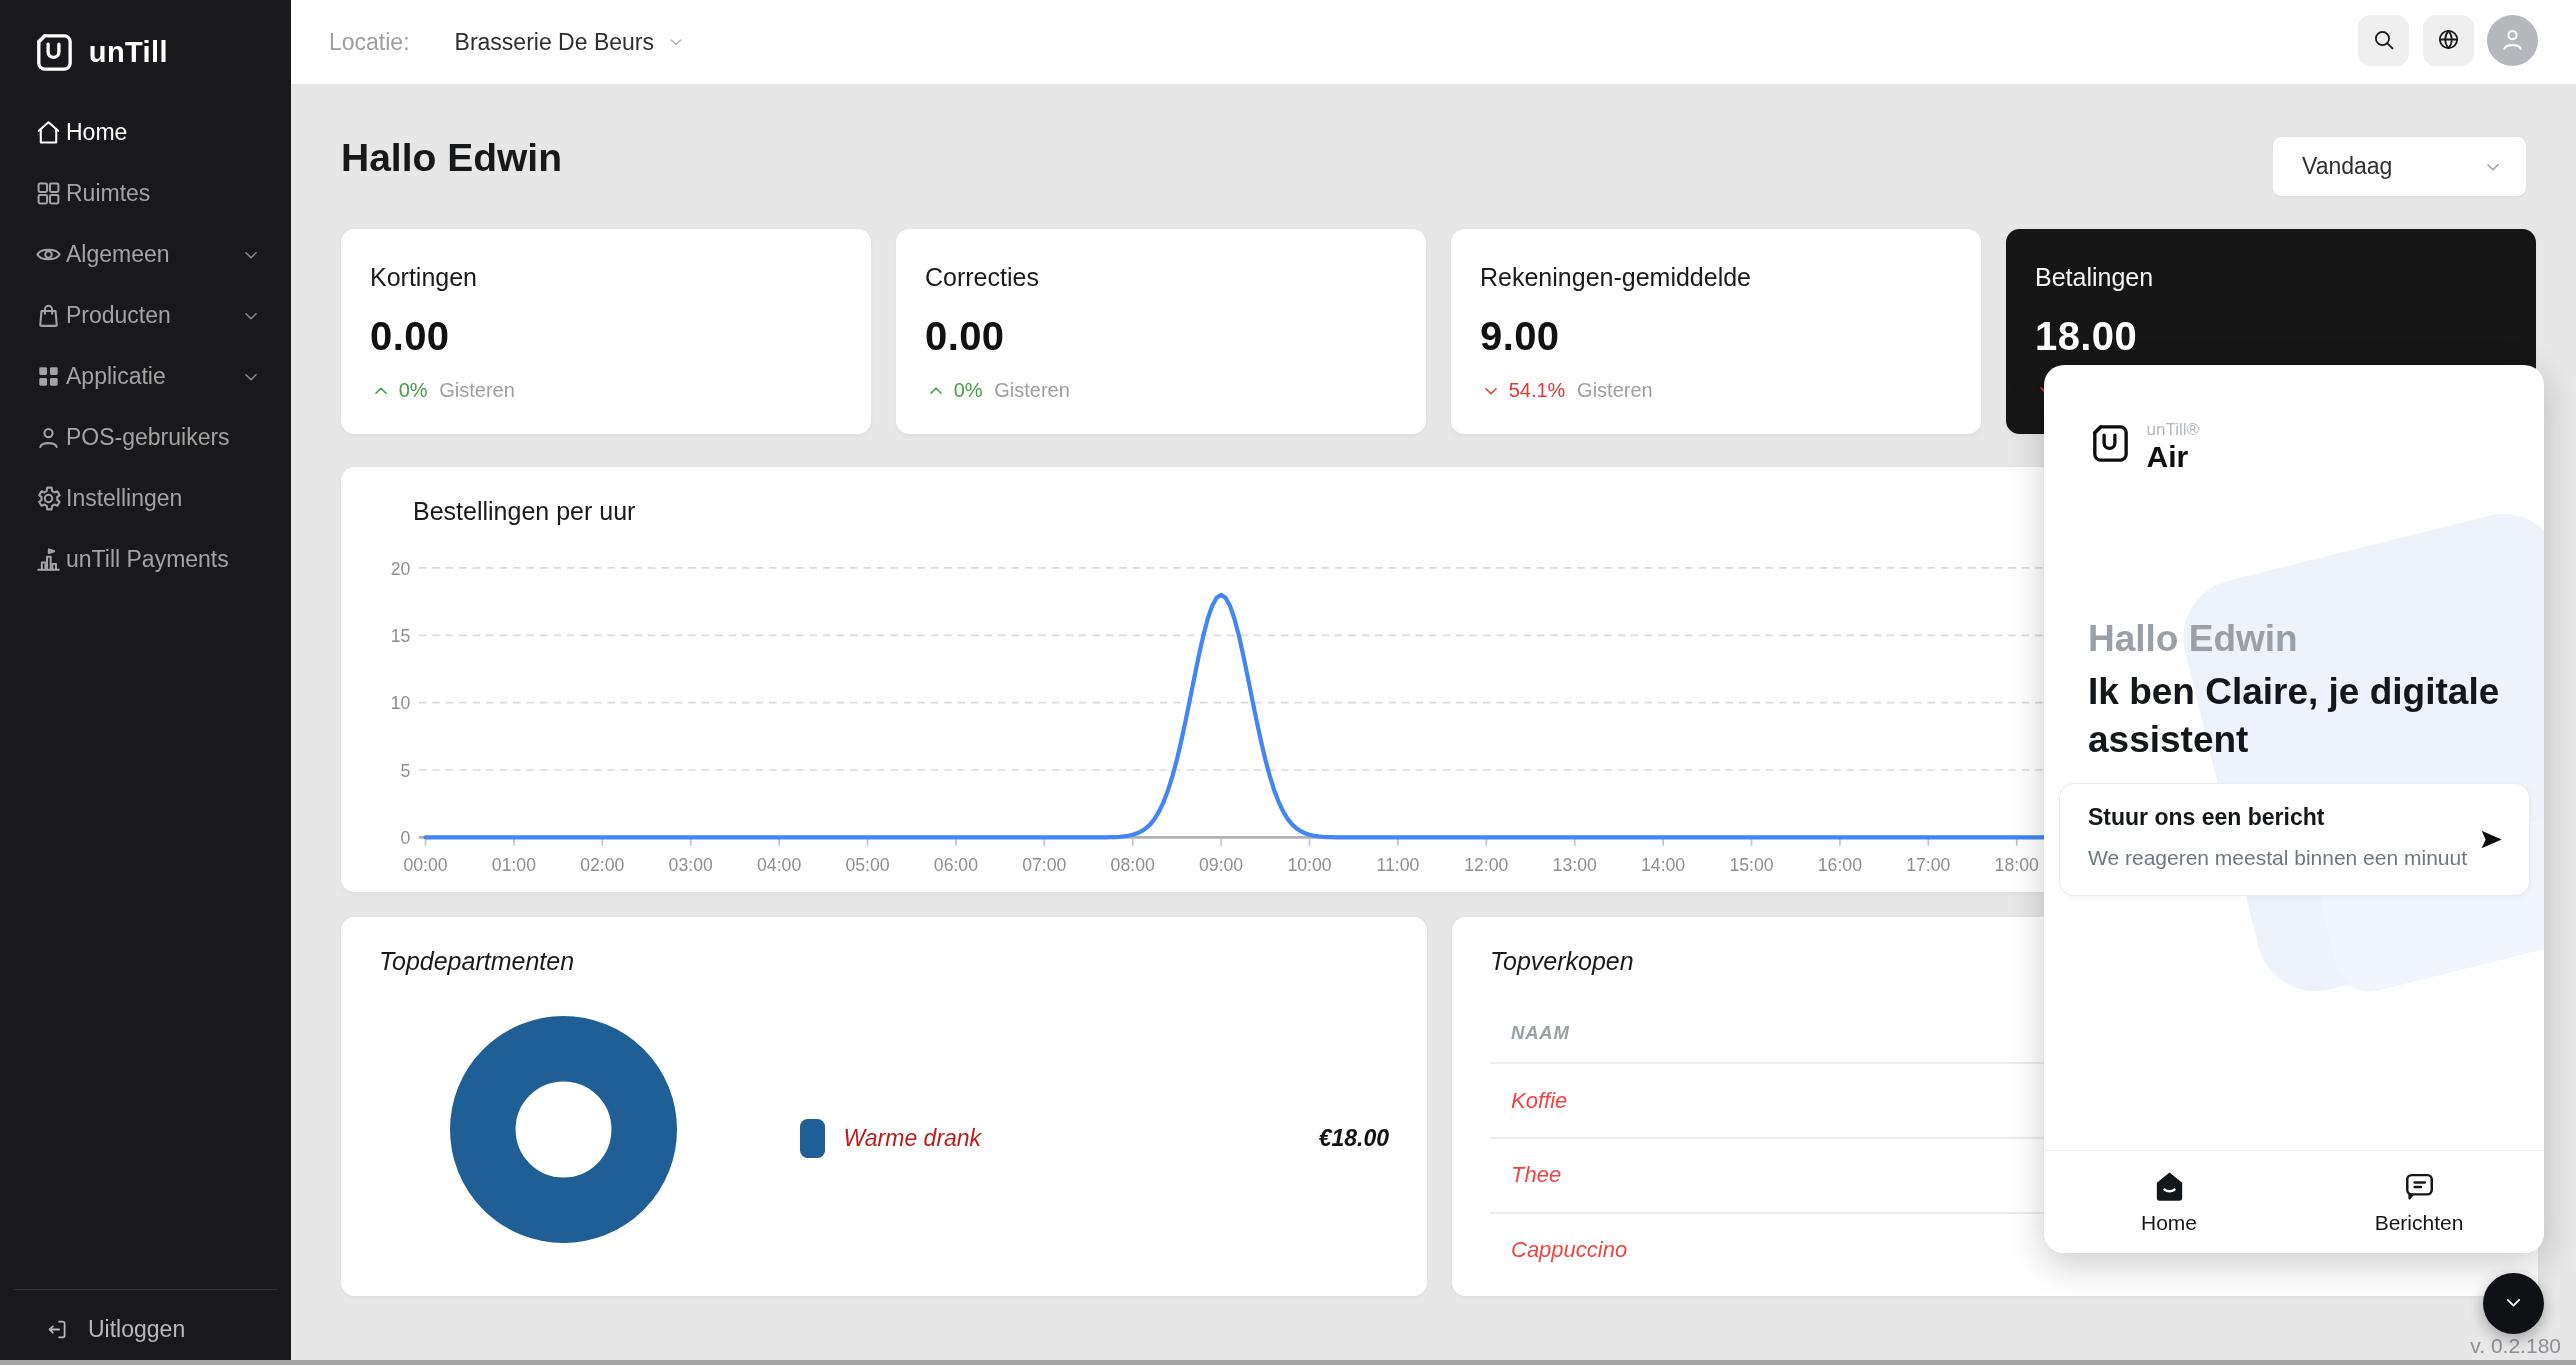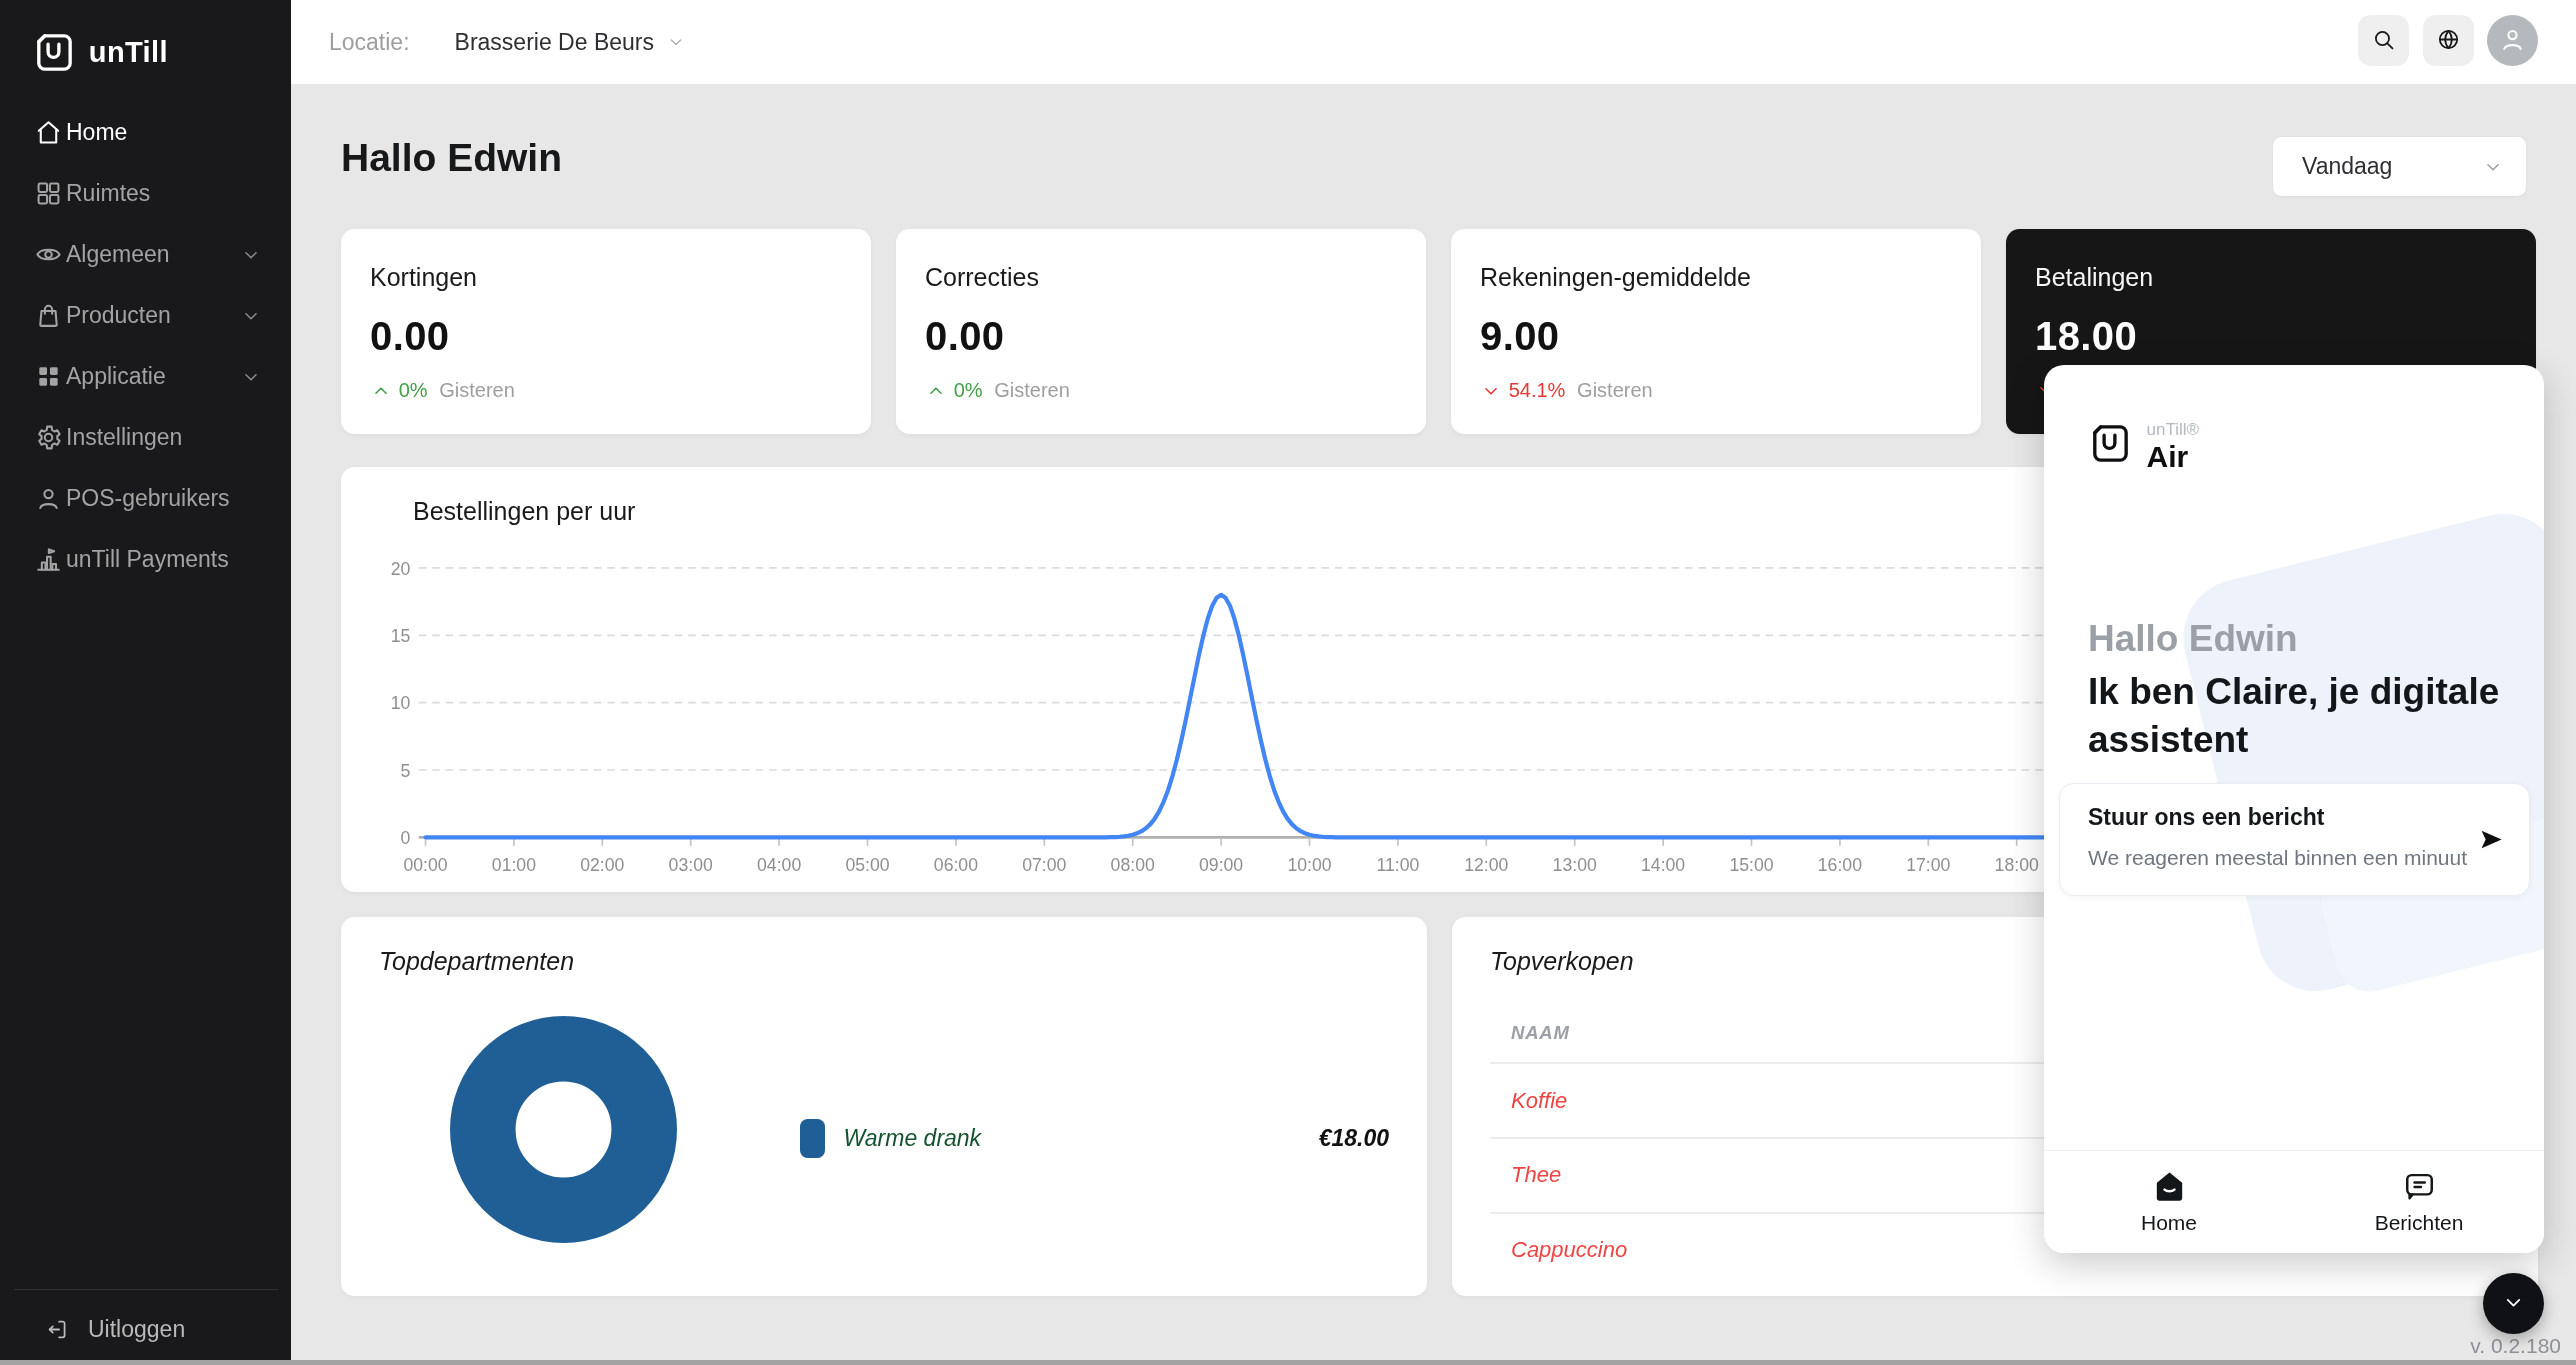--- a/index.html
+++ b/index.html
@@ -62,21 +62,21 @@
   .chart-card .cc-title { position:absolute; left:38px; top:29.5px; font-size:25px; font-weight:500;margin-left:34px; }
   .chart-card svg.linechart { position:absolute; left:34px; top:84px; }
 
   .bottom-row { position:absolute; left:50px; top:833px; display:flex; gap:25px; }
   .panel { background:#fff; border-radius:13.5px; box-shadow:0 1.7px 5px rgba(0,0,0,0.04); position:relative;font-style:italic; }
   .panel-title { position:absolute; left:38px; top:29.5px; font-size:25px; font-weight:500; }
   .dept-panel { width:1086px; height:379px; }
   .donut-wrap { position:absolute; left:109px; top:99px; width:227px; height:227px; }
   .legend-row { position:absolute; left:459px; top:202px; width:589px; display:flex; align-items:center; }
   .legend-marker { width:25px; height:39px; border-radius:7.6px; flex:0 0 auto; }
-  .legend-label { font-size:23px; color:#14532d; margin-left:18.5px; flex:1; }
+  .legend-label { font-size:23px; color:#b91c1c; margin-left:18.5px; flex:1; }
   .legend-value { font-size:23px; font-weight:700; color:#111; }
   .sales-panel { width:1086px; height:379px; }
   .sales-table { position:absolute; left:38px; top:93px; width:1027px; }
   .sales-th { font-size:18.5px; font-weight:700; color:#9aa0a6; letter-spacing:0.8px; padding:11.8px 21px 18.5px 21px; }
   .sales-divider { height:1.7px; background:#ededed; }
   .sales-td { font-size:22px; color:#ef4444; padding:23.6px 21px; }
 
   
   .chat-widget { position:absolute; left:2044px; top:365px; width:500px; height:888px; background:#ffffff; border-radius:20px; box-shadow:0 11.8px 37px rgba(0,0,0,0.20); z-index:50; overflow:hidden; }
   .cw-watermark { position:absolute; right:-59px; top:177px; width:387px; height:421px; background:#eef3fb; border-radius:59px; transform:rotate(-14deg); }
@@ -161,31 +161,31 @@
             <rect x="4.4" y="13.2" width="6.4" height="6.4" rx="1.2"></rect>
             <rect x="13.2" y="13.2" width="6.4" height="6.4" rx="1.2"></rect>
           </svg></span>
         <span class="nav-label">Applicatie</span>
         <span class="nav-chevron"><svg viewBox="0 0 24 24" fill="none" stroke="currentColor" stroke-width="1.7" stroke-linecap="round" stroke-linejoin="round">
             <path d="M6.5 9.5 12 15l5.5-5.5"></path>
           </svg></span>
       </div>
       <div class="nav-item">
         <span class="nav-icon"><svg viewBox="0 0 24 24" fill="none" stroke="currentColor" stroke-width="1.7" stroke-linecap="round" stroke-linejoin="round">
+            <circle cx="12" cy="8.3" r="3.4"></circle>
+            <path d="M5.2 19.8c1.2-4.2 12.4-4.2 13.6 0"></path>
+          </svg></span>
+        <span class="nav-label">POS-gebruikers</span>
+      </div>
+      <div class="nav-item">
+        <span class="nav-icon"><svg viewBox="0 0 24 24" fill="none" stroke="currentColor" stroke-width="1.7" stroke-linecap="round" stroke-linejoin="round">
             <circle cx="12" cy="12" r="3.1"></circle>
             <path d="M19.3 12c0-.4 0-.8-.1-1.1l2-1.6-1.9-3.3-2.4 1a7.3 7.3 0 0 0-1.9-1.1L14.6 3H10.9l-.4 2.9c-.7.3-1.3.6-1.9 1.1l-2.4-1-1.9 3.3 2 1.6a7 7 0 0 0 0 2.2l-2 1.6 1.9 3.3 2.4-1c.6.5 1.2.8 1.9 1.1l.4 2.9h3.7l.4-2.9c.7-.3 1.3-.6 1.9-1.1l2.4 1 1.9-3.3-2-1.6c.1-.3.1-.7.1-1.1Z"></path>
           </svg></span>
         <span class="nav-label">Instellingen</span>
-      </div>
-      <div class="nav-item">
-        <span class="nav-icon"><svg viewBox="0 0 24 24" fill="none" stroke="currentColor" stroke-width="1.7" stroke-linecap="round" stroke-linejoin="round">
-            <circle cx="12" cy="8.3" r="3.4"></circle>
-            <path d="M5.2 19.8c1.2-4.2 12.4-4.2 13.6 0"></path>
-          </svg></span>
-        <span class="nav-label">POS-gebruikers</span>
       </div>
       <div class="nav-item">
         <span class="nav-icon"><svg viewBox="0 0 24 24" fill="none" stroke="currentColor" stroke-width="1.7" stroke-linecap="round" stroke-linejoin="round">
             <path d="M3.5 20.5h17"></path>
             <path d="M6.5 20.2v-5.7h3v5.7"></path>
             <path d="M10.8 20.2V9.8h3v10.4"></path>
             <path d="M15.2 20.2v-4.4h3v4.4"></path>
             <path d="M12.3 3.6l4.4 1.5-4.4 1.5Z"></path>
           </svg></span>
         <span class="nav-label">unTill Payments</span>

